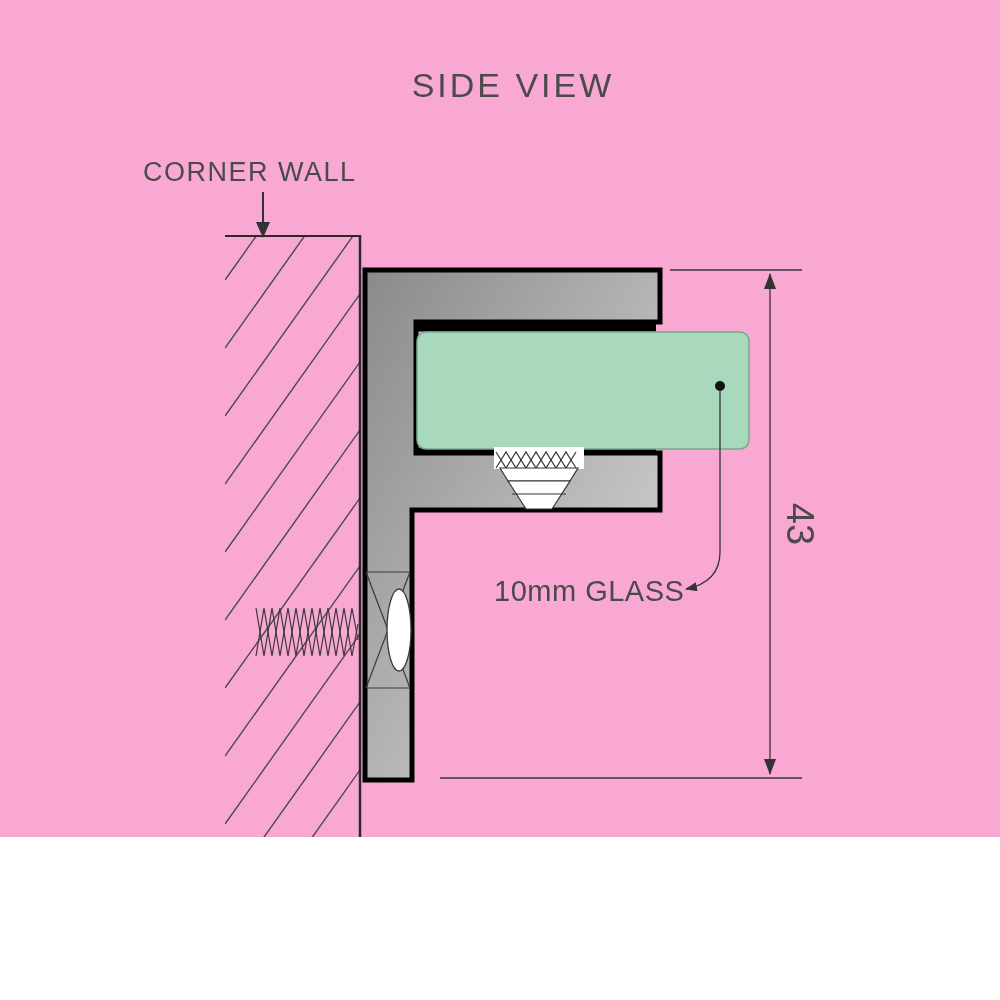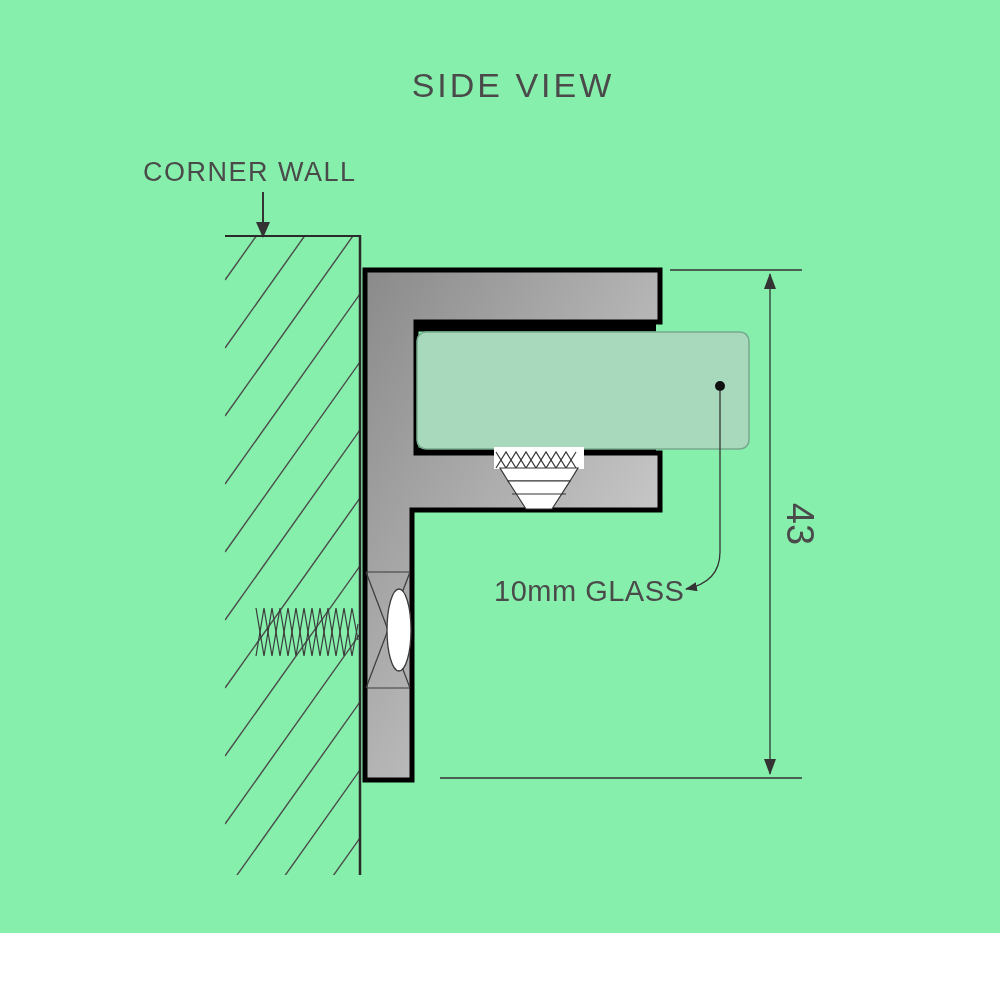--- a/index.html
+++ b/index.html
@@ -3,22 +3,22 @@
 <meta charset="utf-8">
 <style>
   html, body {
     margin: 0;
     padding: 0;
     background: #ffffff;
   }
   .canvas {
     position: relative;
     width: 1000px;
-    height: 933px;
-    background: #86efac;
+    height: 837px;
+    background: #f9a8d4;
     font-family: "Liberation Sans", sans-serif;
   }
   svg { display: block; }
   text {
     font-family: "Liberation Sans", sans-serif;
     fill: #4a4a4a;
   }
   .thin  { stroke: #333333; stroke-width: 1.3; fill: none; }
   .hatch { stroke: #4a4a4a; stroke-width: 1.4; }
   .screwline { stroke: #3a3a3a; stroke-width: 1.2; fill: none; }

